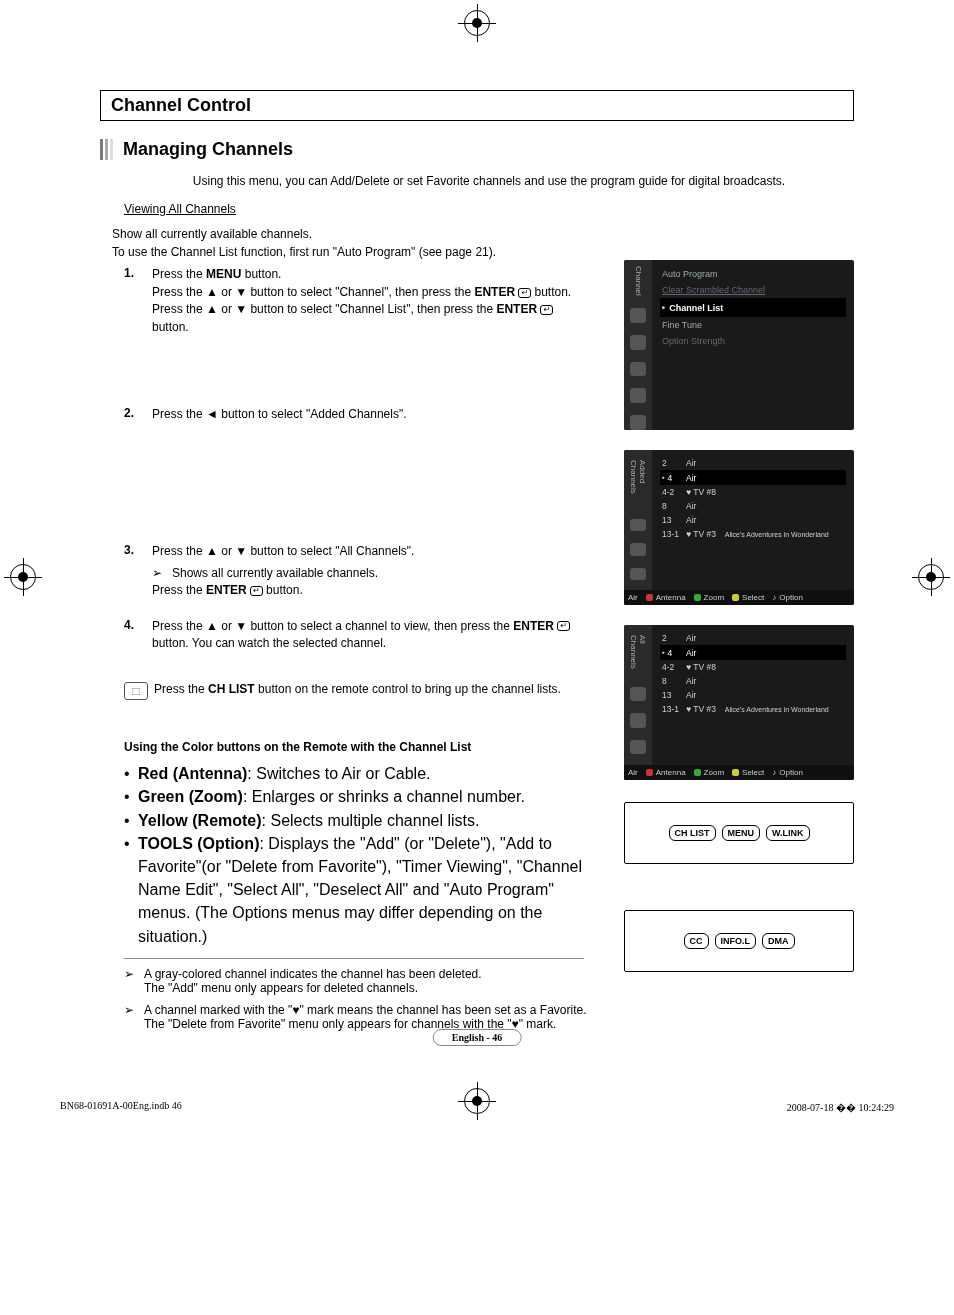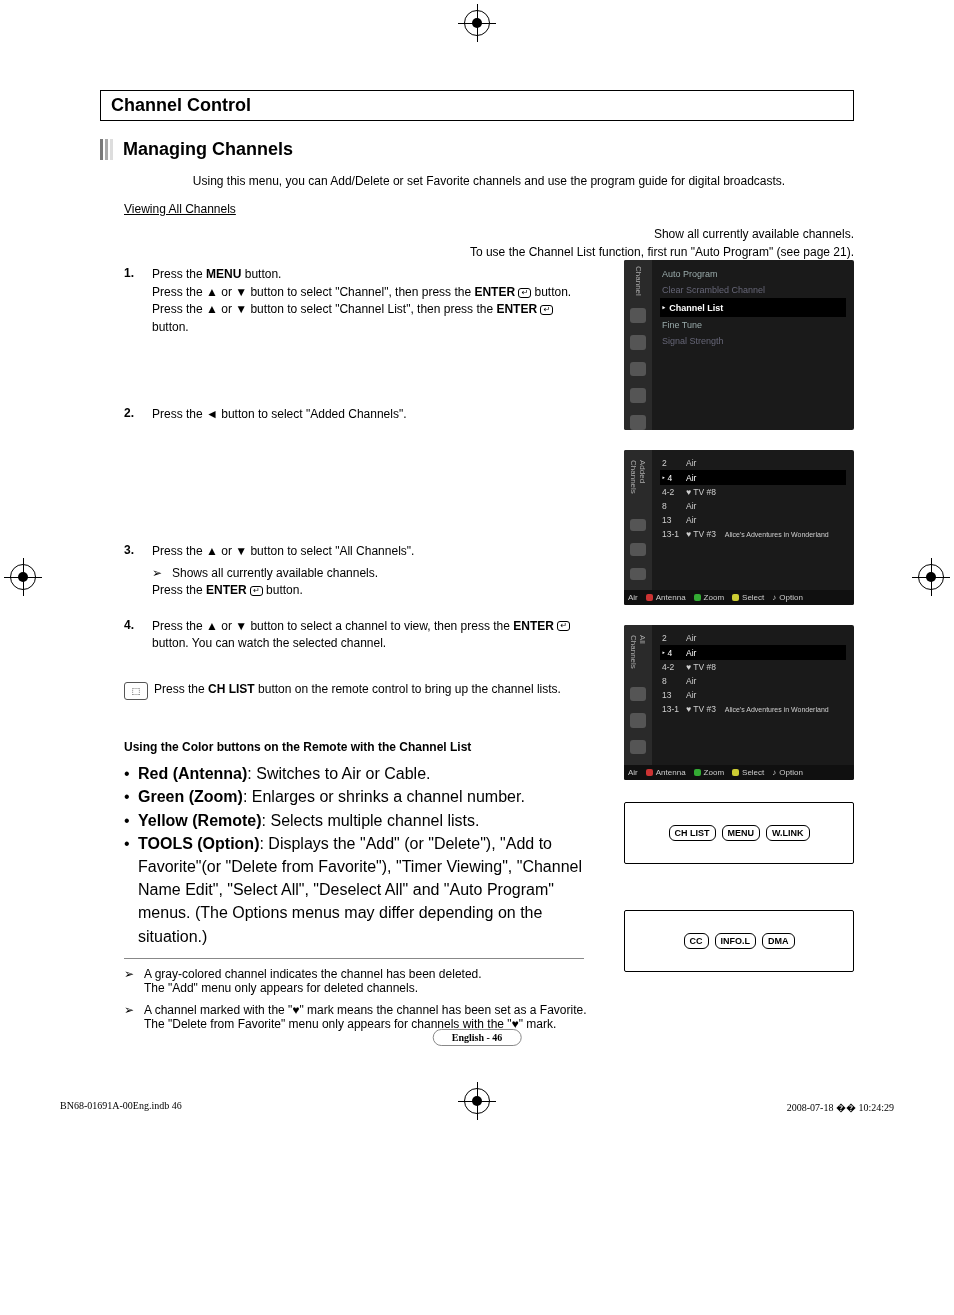--- a/index.html
+++ b/index.html
@@ -15,21 +15,21 @@
   .content-area { position:relative; margin:50px 40px 0 40px; }
   .section-bar { border:1px solid #000; background:#fff; padding:4px 10px; font-size:18px; font-weight:bold; margin-bottom:18px; }
   .subsection { display:flex; align-items:stretch; margin-bottom:14px; }
   .subsection .accent { display:flex; margin-right:8px; }
   .subsection .accent span { width:3px; background:#7a7a7a; margin-right:2px; }
   .subsection .accent span:nth-child(2){ background:#aaa; }
   .subsection .accent span:nth-child(3){ background:#ddd; }
   .subsection h2 { font-size:18px; font-weight:bold; margin:0; }
   .intro { margin:0 0 14px 24px; font-size:12px;text-align:center; }
   .underline-head { font-weight:normal; text-decoration:underline; margin:0 0 10px 24px; font-size:12px;}
-  .plain { margin:0 0 2px 12px; font-size:12px; line-height:1.35;text-align:right;}
+  .plain { margin:0 0 2px 12px; font-size:12px; line-height:1.35;}
   ol.steps { margin:6px 0 0 24px; padding:0; list-style:none; }
   ol.steps > li { display:flex; margin-bottom:18px; }
   ol.steps > li .num { font-weight:bold; width:28px; flex:none; font-size:12px;}
   ol.steps > li .body { flex:1; font-size:12px; line-height:1.45; max-width:440px;}
   .arrow-note { display:flex; margin:4px 0 0 0; font-size:12px;}
   .arrow-note .sym { width:20px; flex:none; }
   .remote-icon-line { display:flex; align-items:flex-start; margin:0 0 0 24px; font-size:12px;}
   .remote-icon-line .sym { width:22px; flex:none; border:1px solid #555; border-radius:3px; height:16px; display:flex; align-items:center; justify-content:center; font-size:9px; margin-right:6px;}
   .color-section-head { font-weight:bold; margin:40px 0 8px 24px; font-size:12px;}
   .bullets { margin:0 0 0 24px; padding:0; list-style:none; border-bottom:1px solid #888; padding-bottom:10px; max-width:460px;}
@@ -169,26 +169,26 @@
       <div class="side">
         <span class="tab">Channel</span>
         <span class="ico"></span>
         <span class="ico"></span>
         <span class="ico"></span>
         <span class="ico"></span>
         <span class="ico"></span>
       </div>
       <div class="main">
         <div class="row">Auto Program</div>
-        <div class="row" style="color:#667;">Clear Scrambled Channel</div>
+        <div class="row" style="color:#667;text-decoration:underline;">Clear Scrambled Channel</div>
         <div class="row hl">
             <span>Channel List</span>
           </div>
         <div class="row">Fine Tune</div>
-        <div class="row" style="color:#667;">Signal Strength</div>
+        <div class="row" style="color:#667;">Option Strength</div>
       </div>
     </div>
 
     <div class="osd osd-list osd2">
       <div class="side">
         <span class="tab">Added Channels</span>
         <span class="ico"></span>
         <span class="ico"></span>
         <span class="ico"></span>
         <span class="ico"></span>

